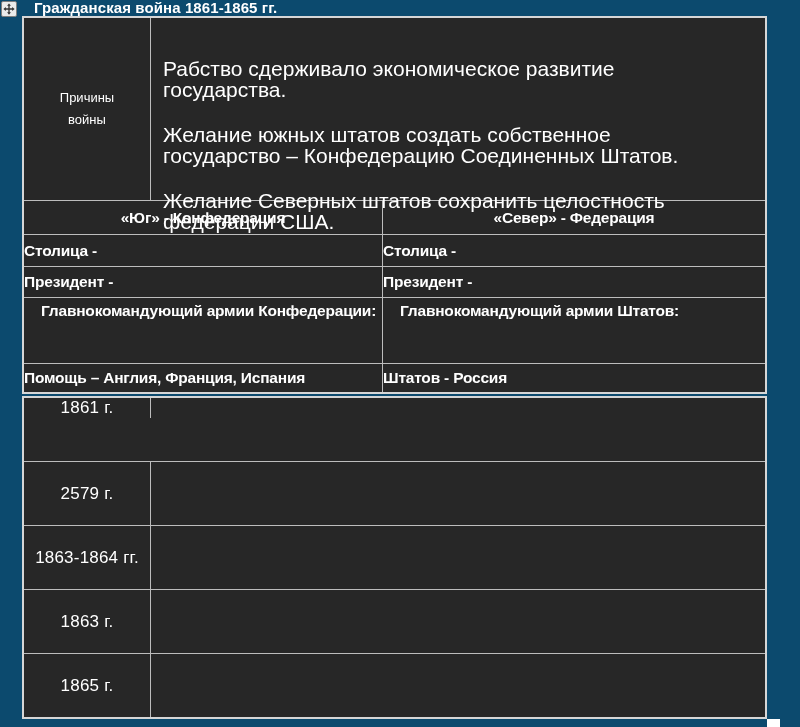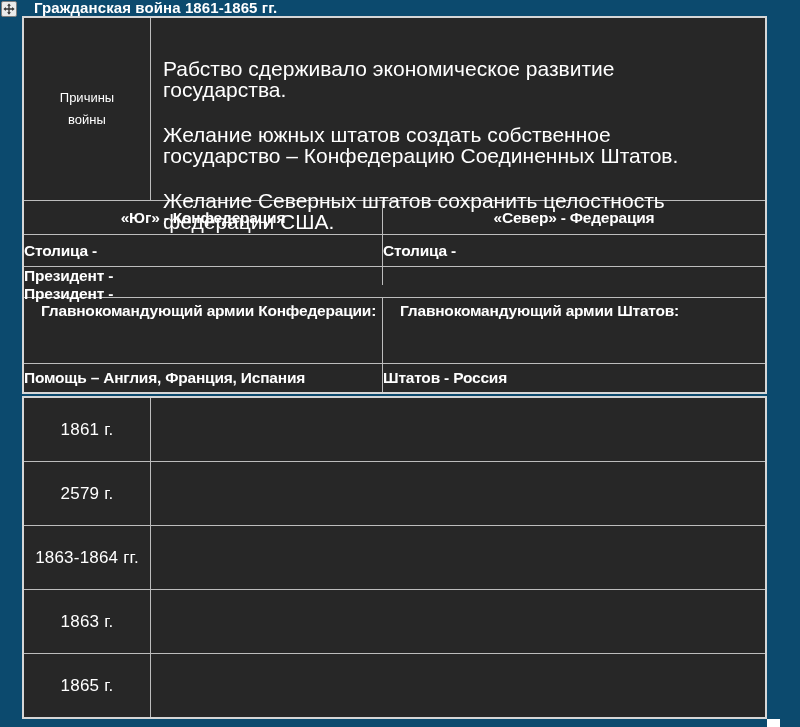--- a/index.html
+++ b/index.html
@@ -49,31 +49,31 @@
     text-align:center; font-size:13px;
   }
   .causes-label-cell span { display:block; max-width:86px; line-height:22px; }
   .causes-text-cell { padding:40px 16px 0 12px; font-size:21px; }
   .causes-text-cell p { line-height:21px; margin:0 0 24px 0; max-width:535px; }
 
   
   .mid { font-weight:bold; font-size:15.5px; letter-spacing:-0.2px; }
   .row-headers { height:34px; }
   .row-capital { height:32px; }
-  .row-president { height:31px;flex-direction:column; }
+  .row-president { height:31px; }
   .row-commander { height:66px; }
   .row-allies { height:29px; }
   .half-cell { width:359px; }
   .center-cell { display:flex; align-items:center; justify-content:center; }
   .left-cell { display:flex; align-items:center; }
   .top-cell { display:flex; align-items:flex-start; padding:4px 0 0 17px; }
 
   
   .row-year { height:64px; }
-  .row-year:first-child { height:63px; }
+  .row-year:first-child { height:63px;flex-direction:column; }
   .year-cell {
     width:127px; display:flex; align-items:center; justify-content:center;
     font-size:17px; letter-spacing:0.2px;
   }
   .events-cell { flex:1 1 auto; }
 
   
   .resize-handle {
     position:absolute; left:767px; top:719px; width:13px; height:8px;
     background:#ffffff;

